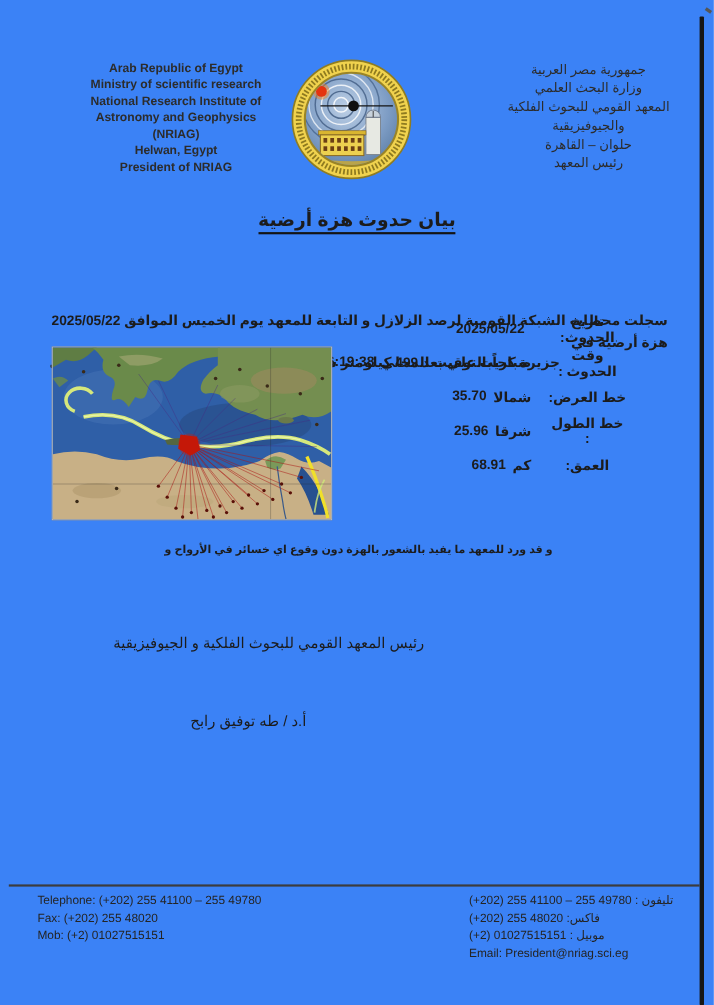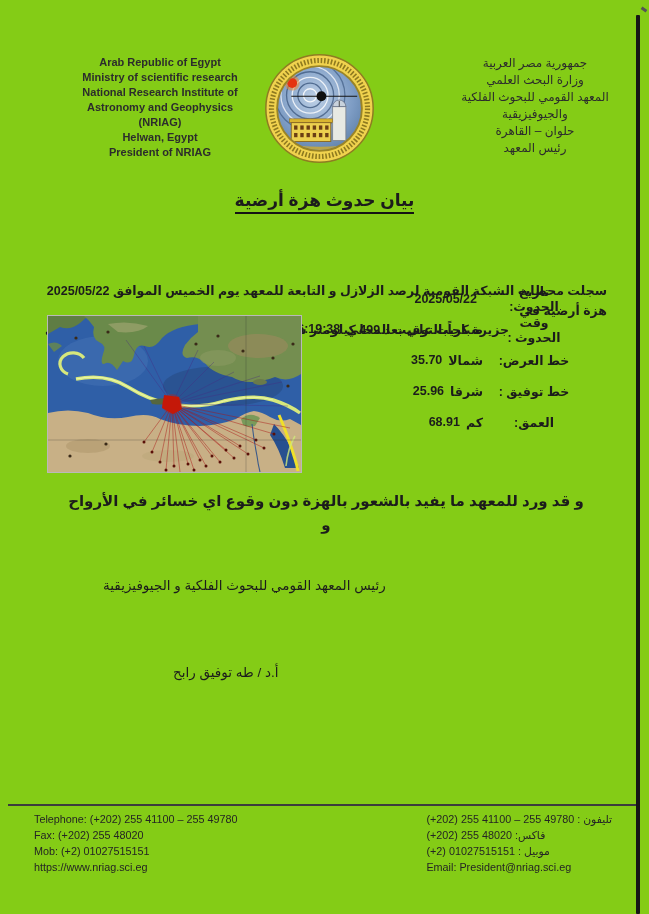--- a/index.html
+++ b/index.html
@@ -1,16 +1,16 @@
 <!DOCTYPE html>
 <html><head>
 <meta charset="utf-8">
 <style>
   html,body{margin:0;padding:0;background:#ffffff;}
-  .page{position:relative;width:649px;height:914px;background:#84cc16;overflow:hidden;
+  .page{position:relative;width:649px;height:914px;background:#3b82f6;overflow:hidden;
         font-family:"Liberation Sans","DejaVu Sans",sans-serif;color:#1c1c1c;}
   
   .scan-edge{position:absolute;right:9px;top:15px;bottom:0;width:4px;background:#161616;border-radius:1px;}
   .scan-corner{position:absolute;right:2px;top:8px;width:6px;height:3px;background:#555;transform:rotate(35deg);}
   
   .hdr-en{position:absolute;left:52px;top:55px;width:216px;text-align:center;
           font-size:11px;line-height:15px;font-weight:600;color:#2c2c2c;}
   .hdr-ar{position:absolute;left:445px;top:55px;width:180px;text-align:center;direction:rtl;
           font-size:12px;line-height:17px;color:#2c2c2c;}
   .logo{position:absolute;left:263px;top:52px;width:113px;height:113px;}
@@ -26,26 +26,26 @@
   .drow{display:flex;height:31px;align-items:center;justify-content:flex-end;
         font-weight:bold;font-size:12.5px;}
   .dval{display:flex;direction:ltr;gap:6px;margin-right:15px;}
   .dval .unit{direction:rtl;}
   .dlabel{width:72px;text-align:center;direction:rtl;}
   
   .map{position:absolute;left:47px;top:315px;width:253px;height:156px;border:1px solid #b9b9b9;background:#2f5fa7;}
   .map svg{display:block;}
   
   .statement{position:absolute;left:62px;top:489px;width:528px;direction:rtl;
-             font-weight:bold;font-size:15px;line-height:24px;}
+             font-weight:bold;font-size:10px;line-height:24px;}
   .statement .s1{text-align:center;}
   .statement .s2{text-align:left;}
   
   .sig-title{position:absolute;left:103px;top:577px;direction:rtl;font-size:13.5px;}
-  .sig-name{position:absolute;left:173px;top:664px;direction:rtl;font-size:13.5px;}
+  .sig-name{position:absolute;left:173px;top:648px;direction:rtl;font-size:13.5px;}
   
   .foot-line{position:absolute;left:8px;right:13px;top:804px;height:2px;background:#3c3c3c;}
   .foot-left{position:absolute;left:34px;top:811px;font-size:10.8px;line-height:16px;color:#242424;}
   .foot-right{position:absolute;right:37px;top:811px;text-align:left;font-size:10.8px;line-height:16px;color:#242424;}
   .foot-right .rrow{direction:rtl;}
   .flabel{margin-left:3px;}
 </style>
 </head>
 <body>
 
@@ -154,21 +154,21 @@
           <span class="num">35.70</span>
           <span class="unit">شمالا</span>
         </span>
       <span class="dlabel">خط العرض:</span>
     </div>
     <div class="drow">
       <span class="dval">
           <span class="num">25.96</span>
           <span class="unit">شرقا</span>
         </span>
-      <span class="dlabel">خط توفيق :</span>
+      <span class="dlabel">خط الطول :</span>
     </div>
     <div class="drow">
       <span class="dval">
           <span class="num">68.91</span>
           <span class="unit">كم</span>
         </span>
       <span class="dlabel">العمق:</span>
     </div>
   </div>
 
@@ -286,21 +286,20 @@
   </div>
 
   <div class="sig-title">رئيس المعهد القومي للبحوث الفلكية و الجيوفيزيقية</div>
   <div class="sig-name">أ.د / طه توفيق رابح</div>
 
   <div class="foot-line"></div>
   <div class="foot-left">
     <div>Telephone: (+202) 255 41100 – 255 49780</div>
     <div>Fax: (+202) 255 48020</div>
     <div>Mob: (+2) 01027515151</div>
-    <div>https://www.nriag.sci.eg</div>
   </div>
   <div class="foot-right">
     <div class="rrow" dir="rtl">
       <span class="flabel">تليفون :</span><span dir="ltr">(+202) 255 41100 – 255 49780</span>
     </div>
     <div class="rrow" dir="rtl">
       <span class="flabel">فاكس:</span><span dir="ltr">(+202) 255 48020</span>
     </div>
     <div class="rrow" dir="rtl">
       <span class="flabel">موبيل :</span><span dir="ltr">(+2) 01027515151</span>

